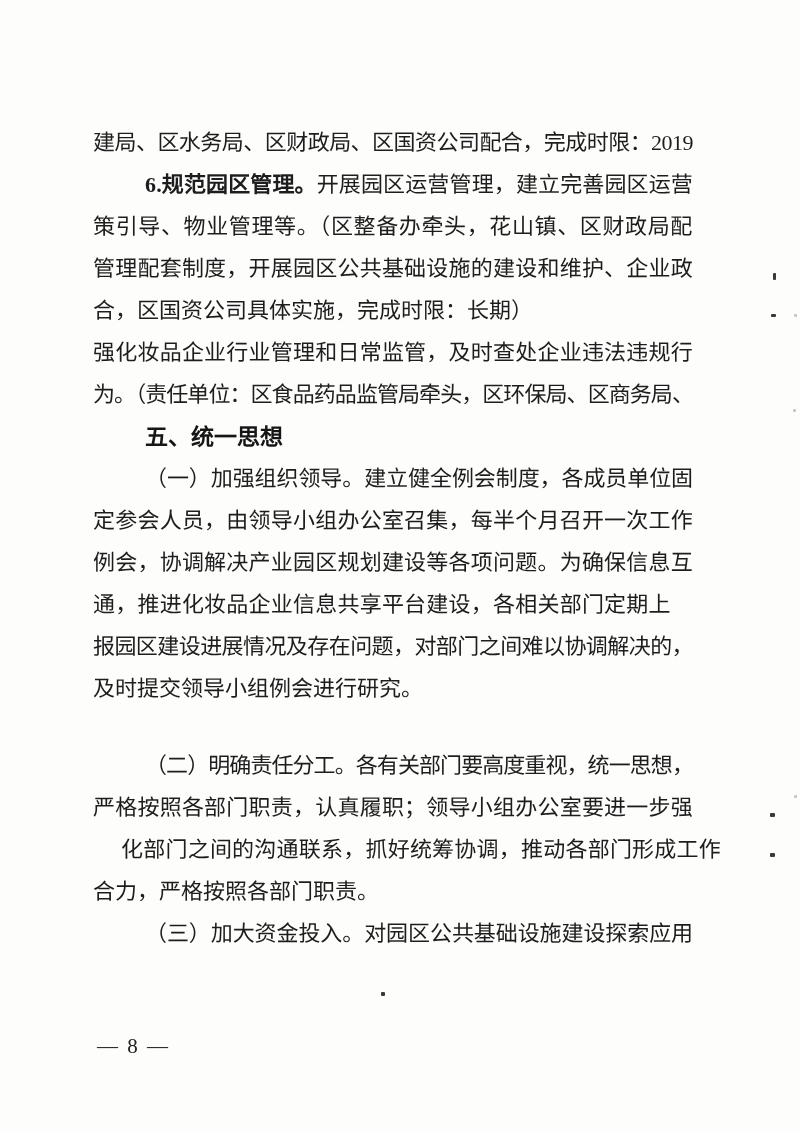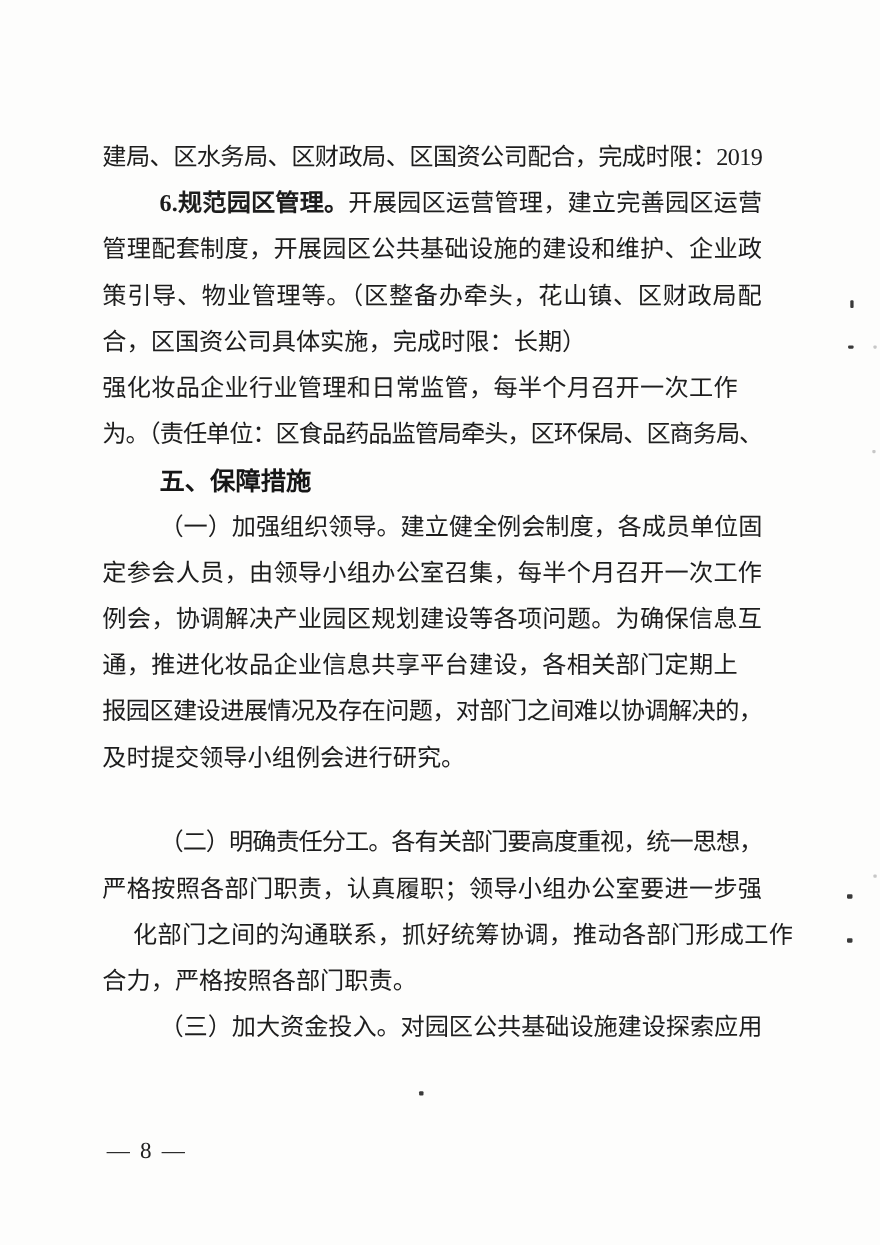--- a/index.html
+++ b/index.html
@@ -65,26 +65,26 @@
   }
 </style>
 </head>
 <body>
 
 <div class="page">
 
   <div class="text-block">
       <div class="line" style="letter-spacing: -0.533854px; font-family: Liberation Serif, serif;"><span class="inner">建局、区水务局、区财政局、区国资公司配合，完成时限：2019</span></div>
       <div class="line indent" style="letter-spacing: 0.133413px;"><span class="inner"><span class="lead bold">6.规范园区管理。</span><span>开展园区运营管理，建立完善园区运营</span></span></div>
+      <div class="line" style="letter-spacing: 0.629051px;"><span class="inner">策引导、物业管理等。（区整备办牵头，花山镇、区财政局配</span></div>
       <div class="line" style="letter-spacing: 0.221644px;"><span class="inner">管理配套制度，开展园区公共基础设施的建设和维护、企业政</span></div>
-      <div class="line" style="letter-spacing: 0.629051px;"><span class="inner">策引导、物业管理等。（区整备办牵头，花山镇、区财政局配</span></div>
       <div class="line"><span class="inner">合，区国资公司具体实施，完成时限：长期）</span></div>
-      <div class="line" style="letter-spacing: 0.221644px;"><span class="inner">强化妆品企业行业管理和日常监管，每半个月召开一次工作</span></div>
+      <div class="line" style="letter-spacing: 0.221644px;"><span class="inner">强化妆品企业行业管理和日常监管，及时查处企业违法违规行</span></div>
       <div class="line" style="letter-spacing: -0.931573px;"><span class="inner">为。（责任单位：区食品药品监管局牵头，区环保局、区商务局、</span></div>
-      <div class="line indent heading"><span class="inner">五、保障措施</span></div>
+      <div class="line indent heading"><span class="inner">五、统一思想</span></div>
       <div class="line indent" style="letter-spacing: -0.08125px;"><span class="inner"><span class="lead kaiti">（一）加强组织领导。</span><span>建立健全例会制度，各成员单位固</span></span></div>
       <div class="line" style="letter-spacing: 0.221644px;"><span class="inner">定参会人员，由领导小组办公室召集，每半个月召开一次工作</span></div>
       <div class="line" style="letter-spacing: 0.221644px;"><span class="inner">例会，协调解决产业园区规划建设等各项问题。为确保信息互</span></div>
       <div class="line" style="letter-spacing: 0.221644px;"><span class="inner">通，推进化妆品企业信息共享平台建设，各相关部门定期上</span></div>
       <div class="line" style="letter-spacing: -0.571987px;"><span class="inner">报园区建设进展情况及存在问题，对部门之间难以协调解决的，</span></div>
       <div class="line"><span class="inner">及时提交领导小组例会进行研究。</span></div>
       <div class="line indent" style="letter-spacing: -0.924279px; margin-top: 35px;"><span class="inner"><span class="lead kaiti">（二）明确责任分工。</span><span>各有关部门要高度重视，统一思想，</span></span></div>
       <div class="line" style="letter-spacing: 0.221644px;"><span class="inner">严格按照各部门职责，认真履职；领导小组办公室要进一步强</span></div>
       <div class="line" style="letter-spacing: 0.221644px; margin-left: 28px;"><span class="inner">化部门之间的沟通联系，抓好统筹协调，推动各部门形成工作</span></div>
       <div class="line"><span class="inner">合力，严格按照各部门职责。</span></div>

